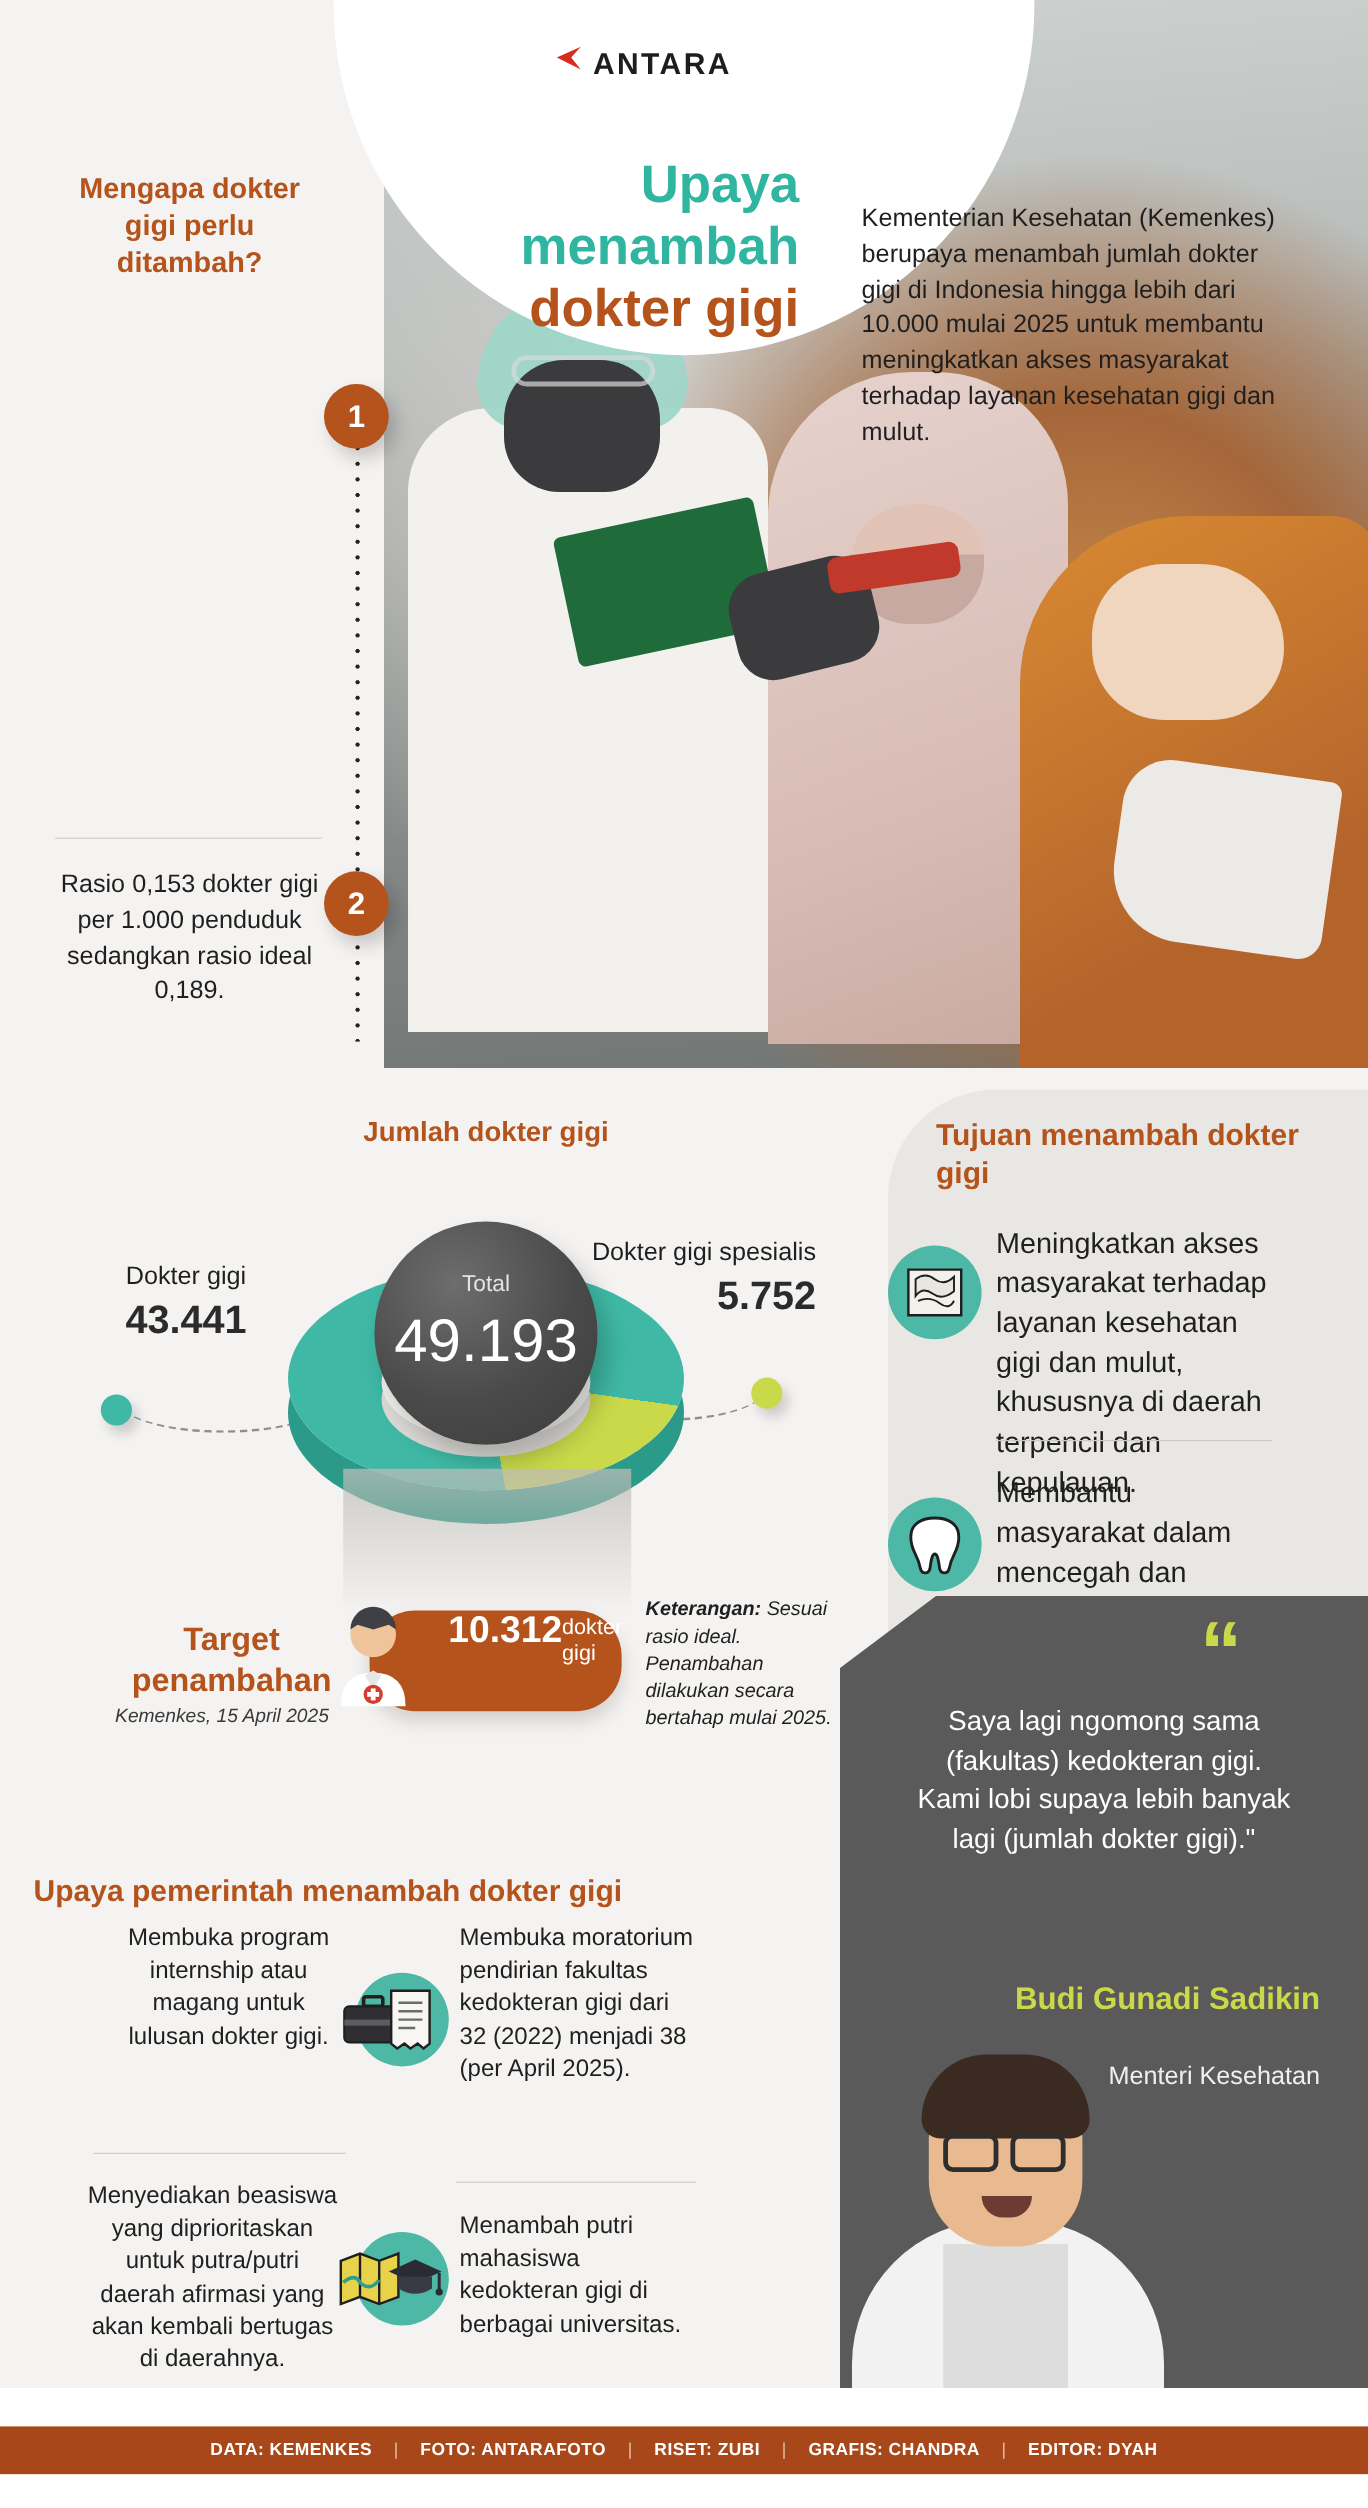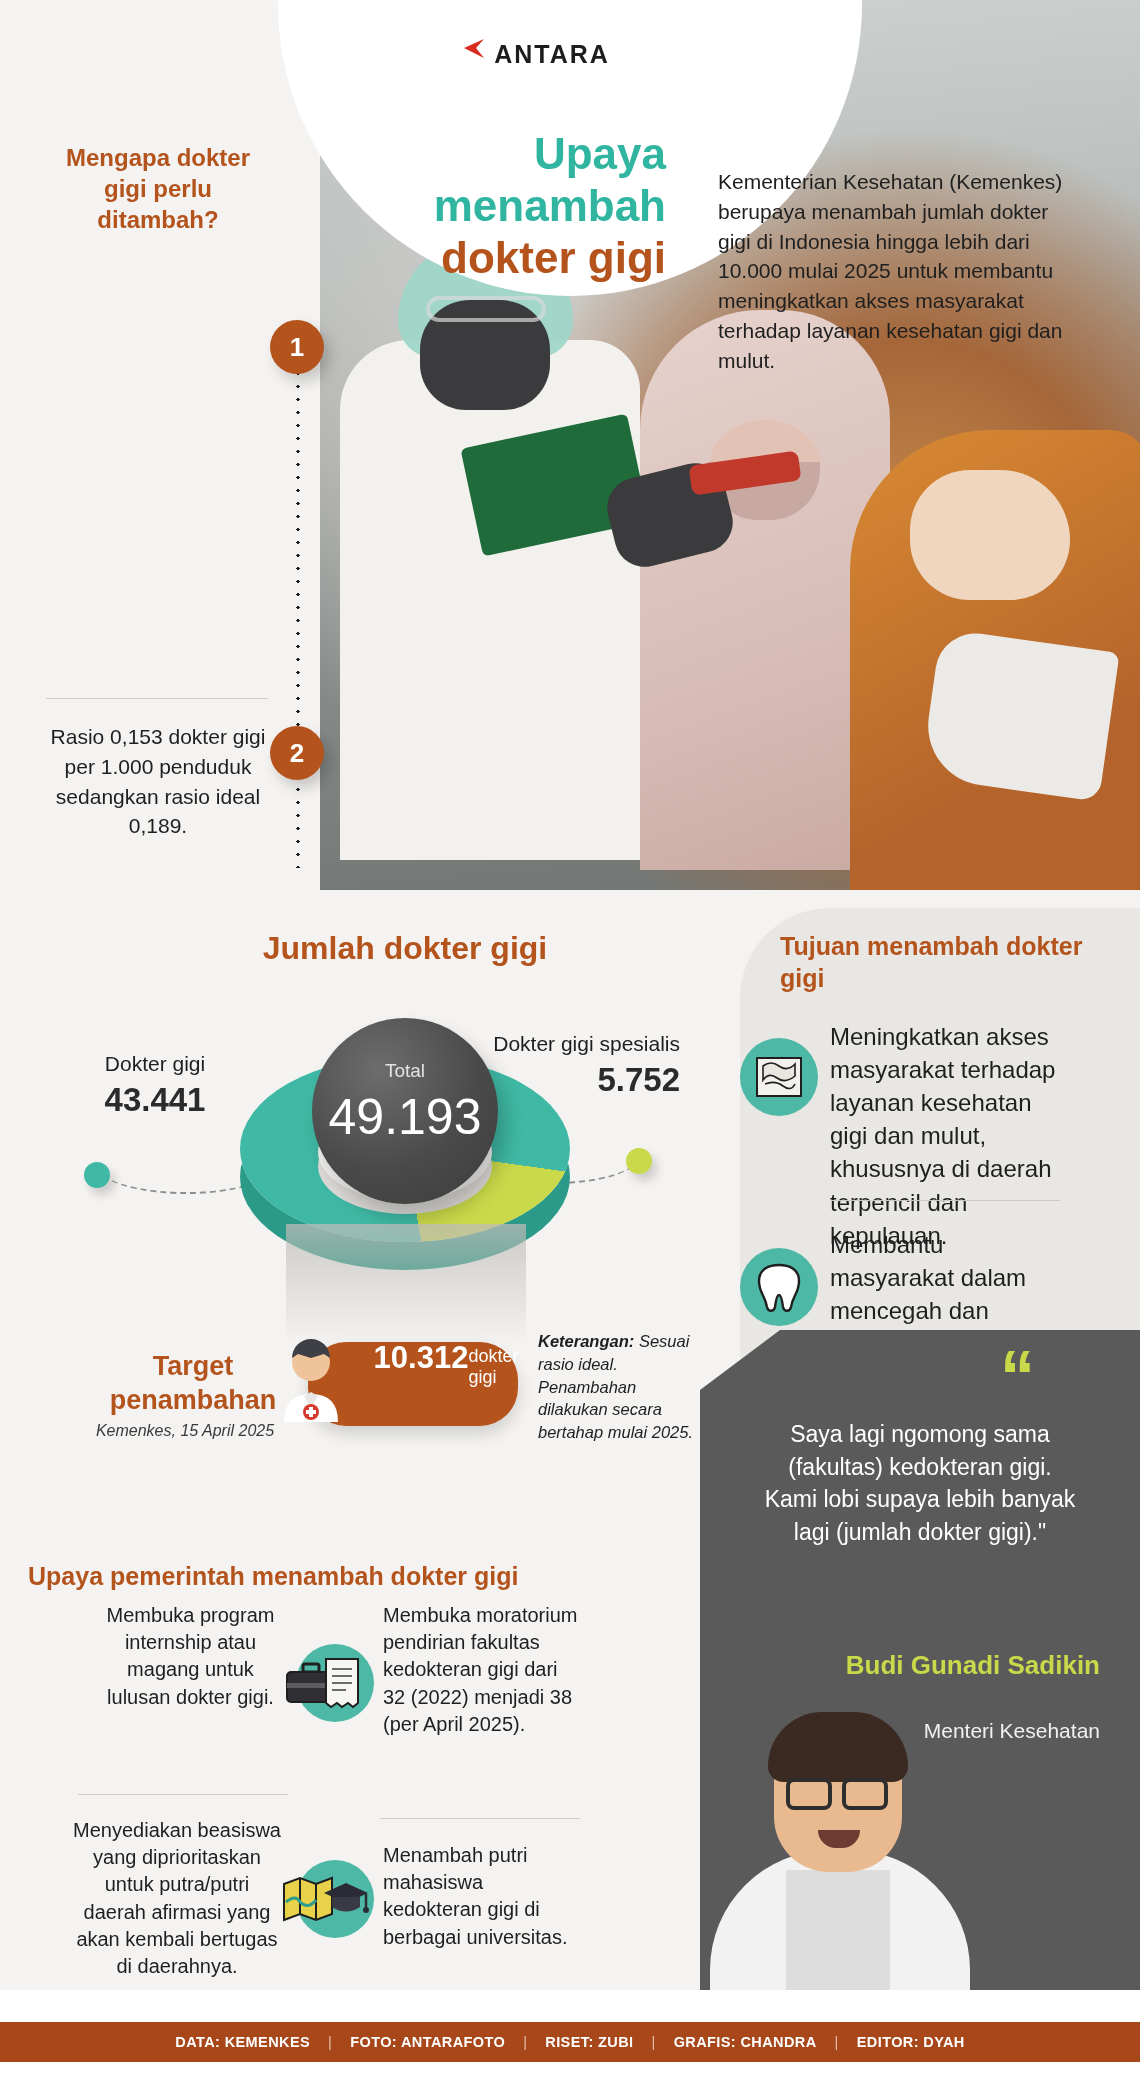--- a/index.html
+++ b/index.html
@@ -184,21 +184,21 @@
 
   
   .mid {
     position: absolute;
     left: 0; top: 890px;
     width: 1140px; height: 1100px;
     background: #f4f3f1;
   }
   .chart-title {
     position: absolute; left: 120px; top: 40px; width: 570px;
-    text-align: center; font-size: 32px; font-weight: bold; color: #b4531c;
+    text-align: center; font-size: 23px; font-weight: bold; color: #b4531c;
   }
   .chart-sub {
     position: absolute; left: 110px; top: 82px; width: 590px;
     text-align: center; font-size: 17px; font-style: italic; color: #3a3a3a;
   }
 
   .donut-wrap {
     position: absolute; left: 240px; top: 128px; width: 330px; height: 260px;
   }
   .donut-base {

